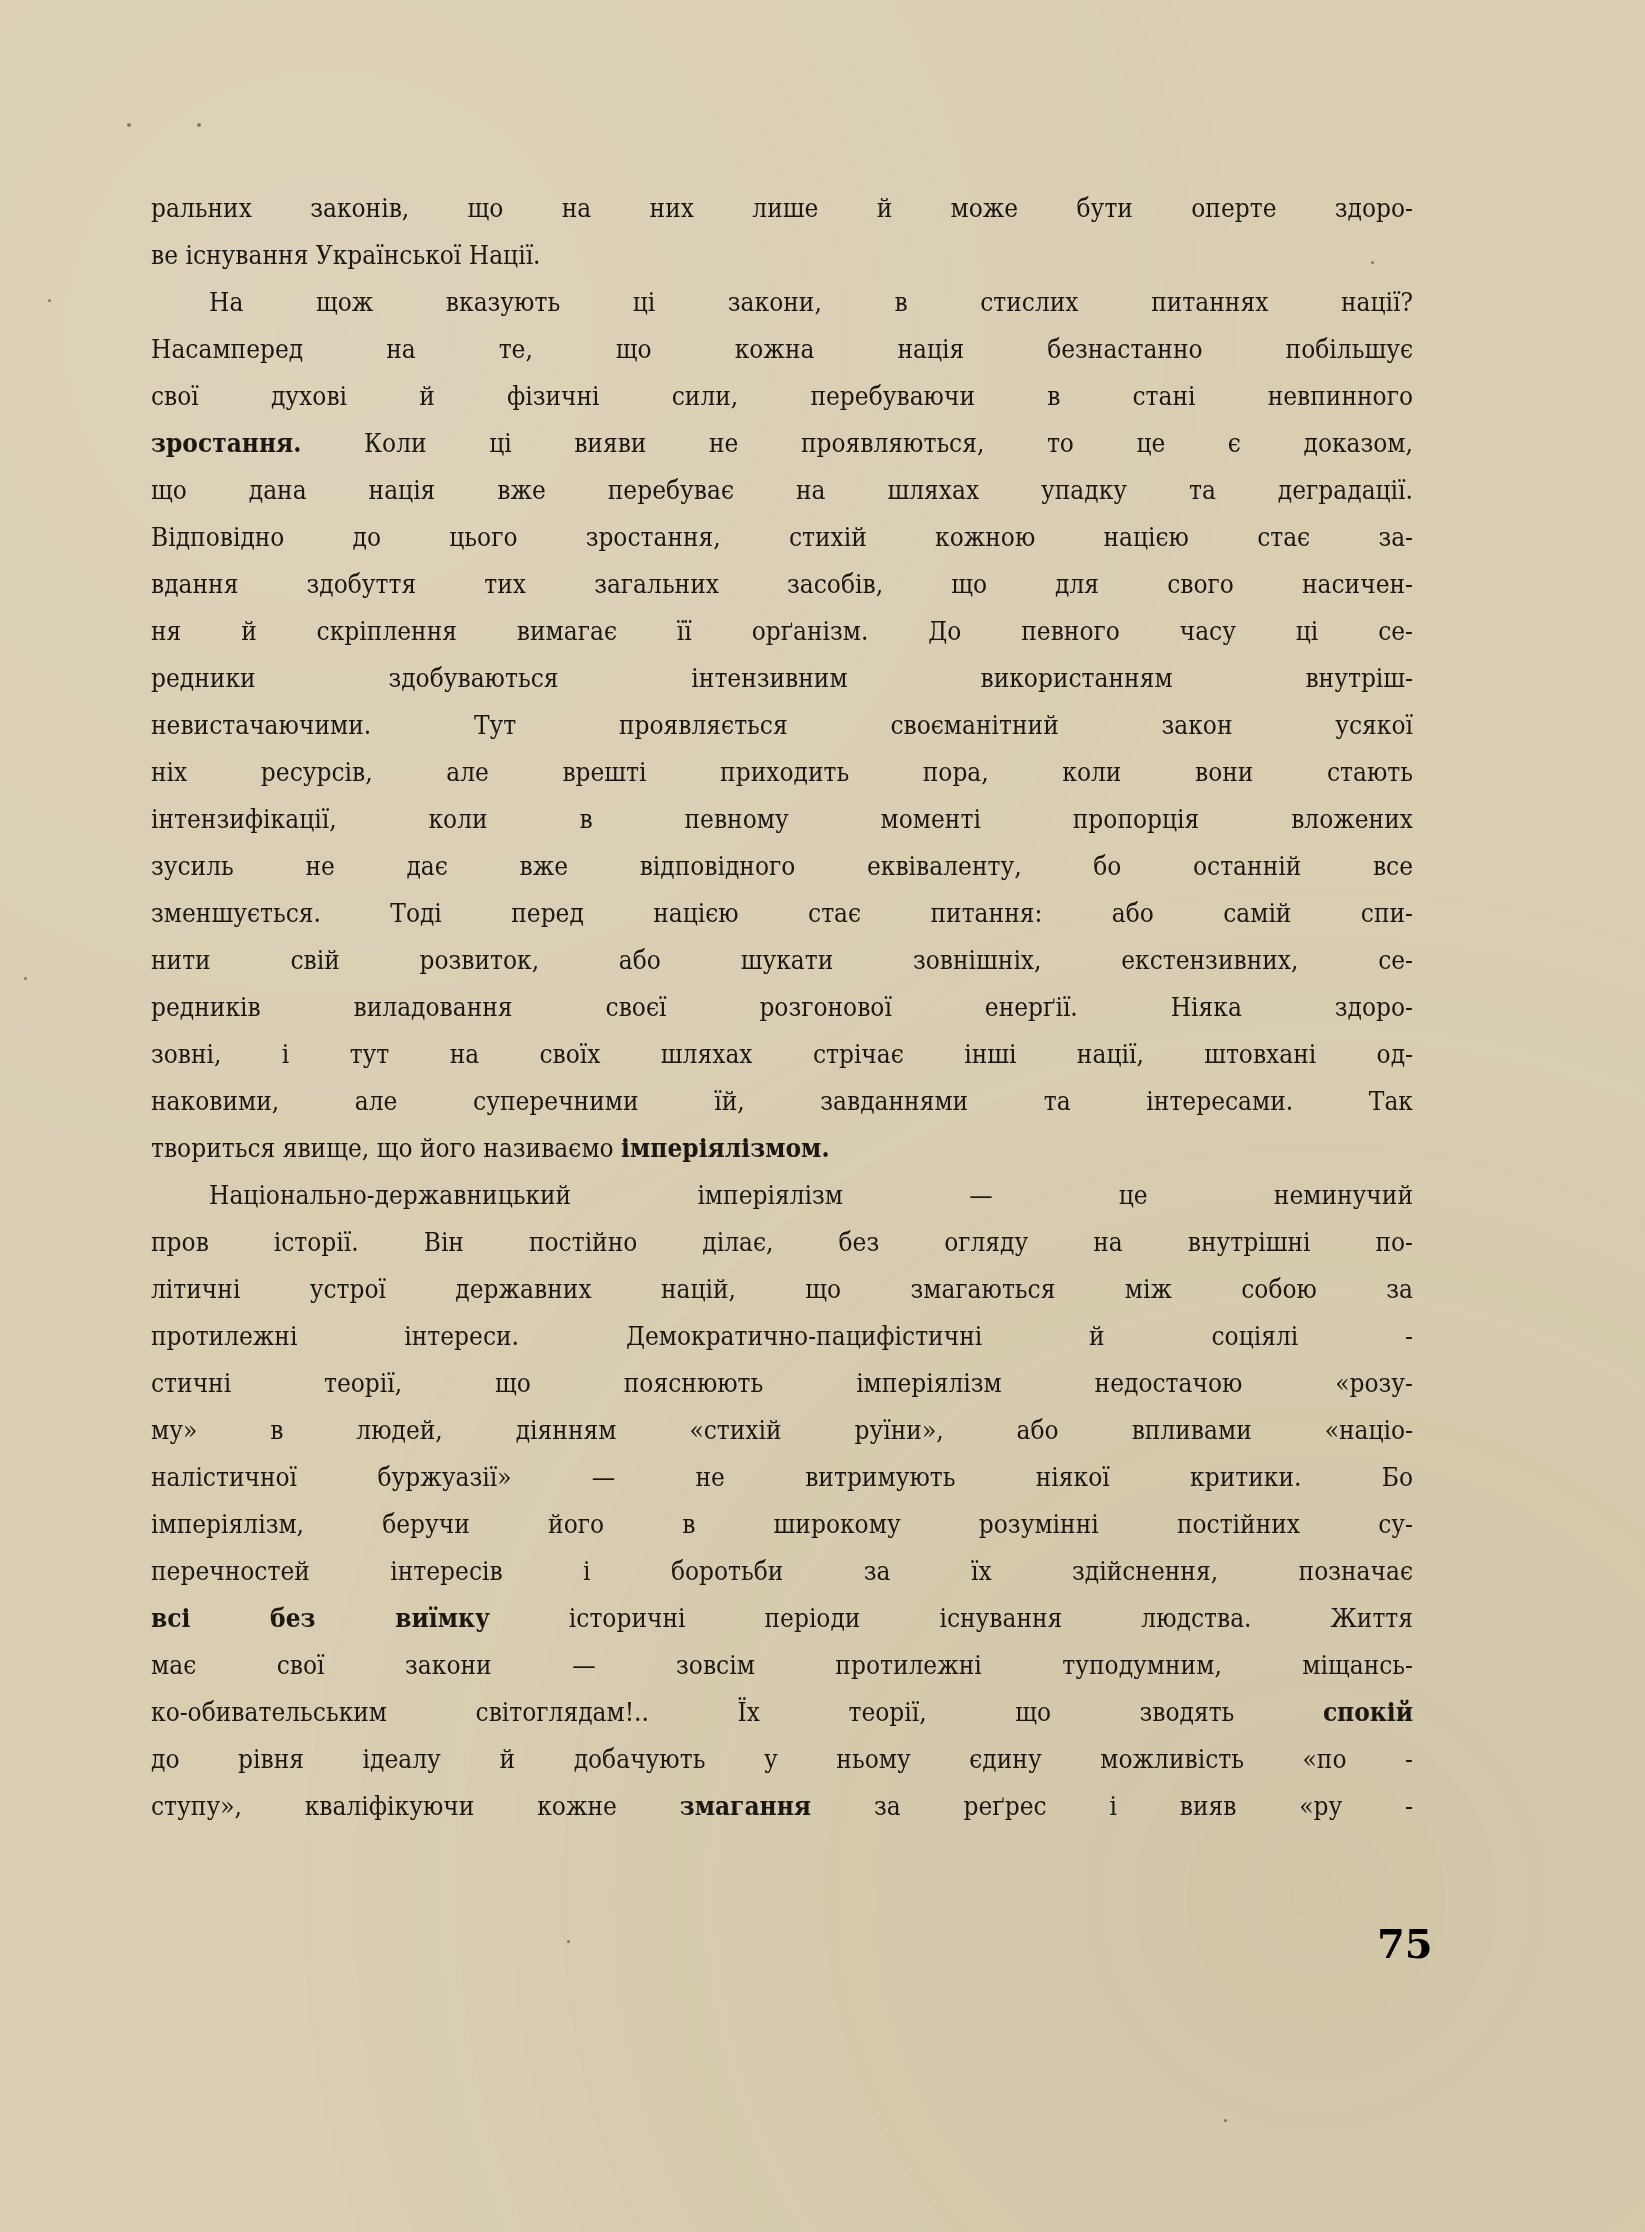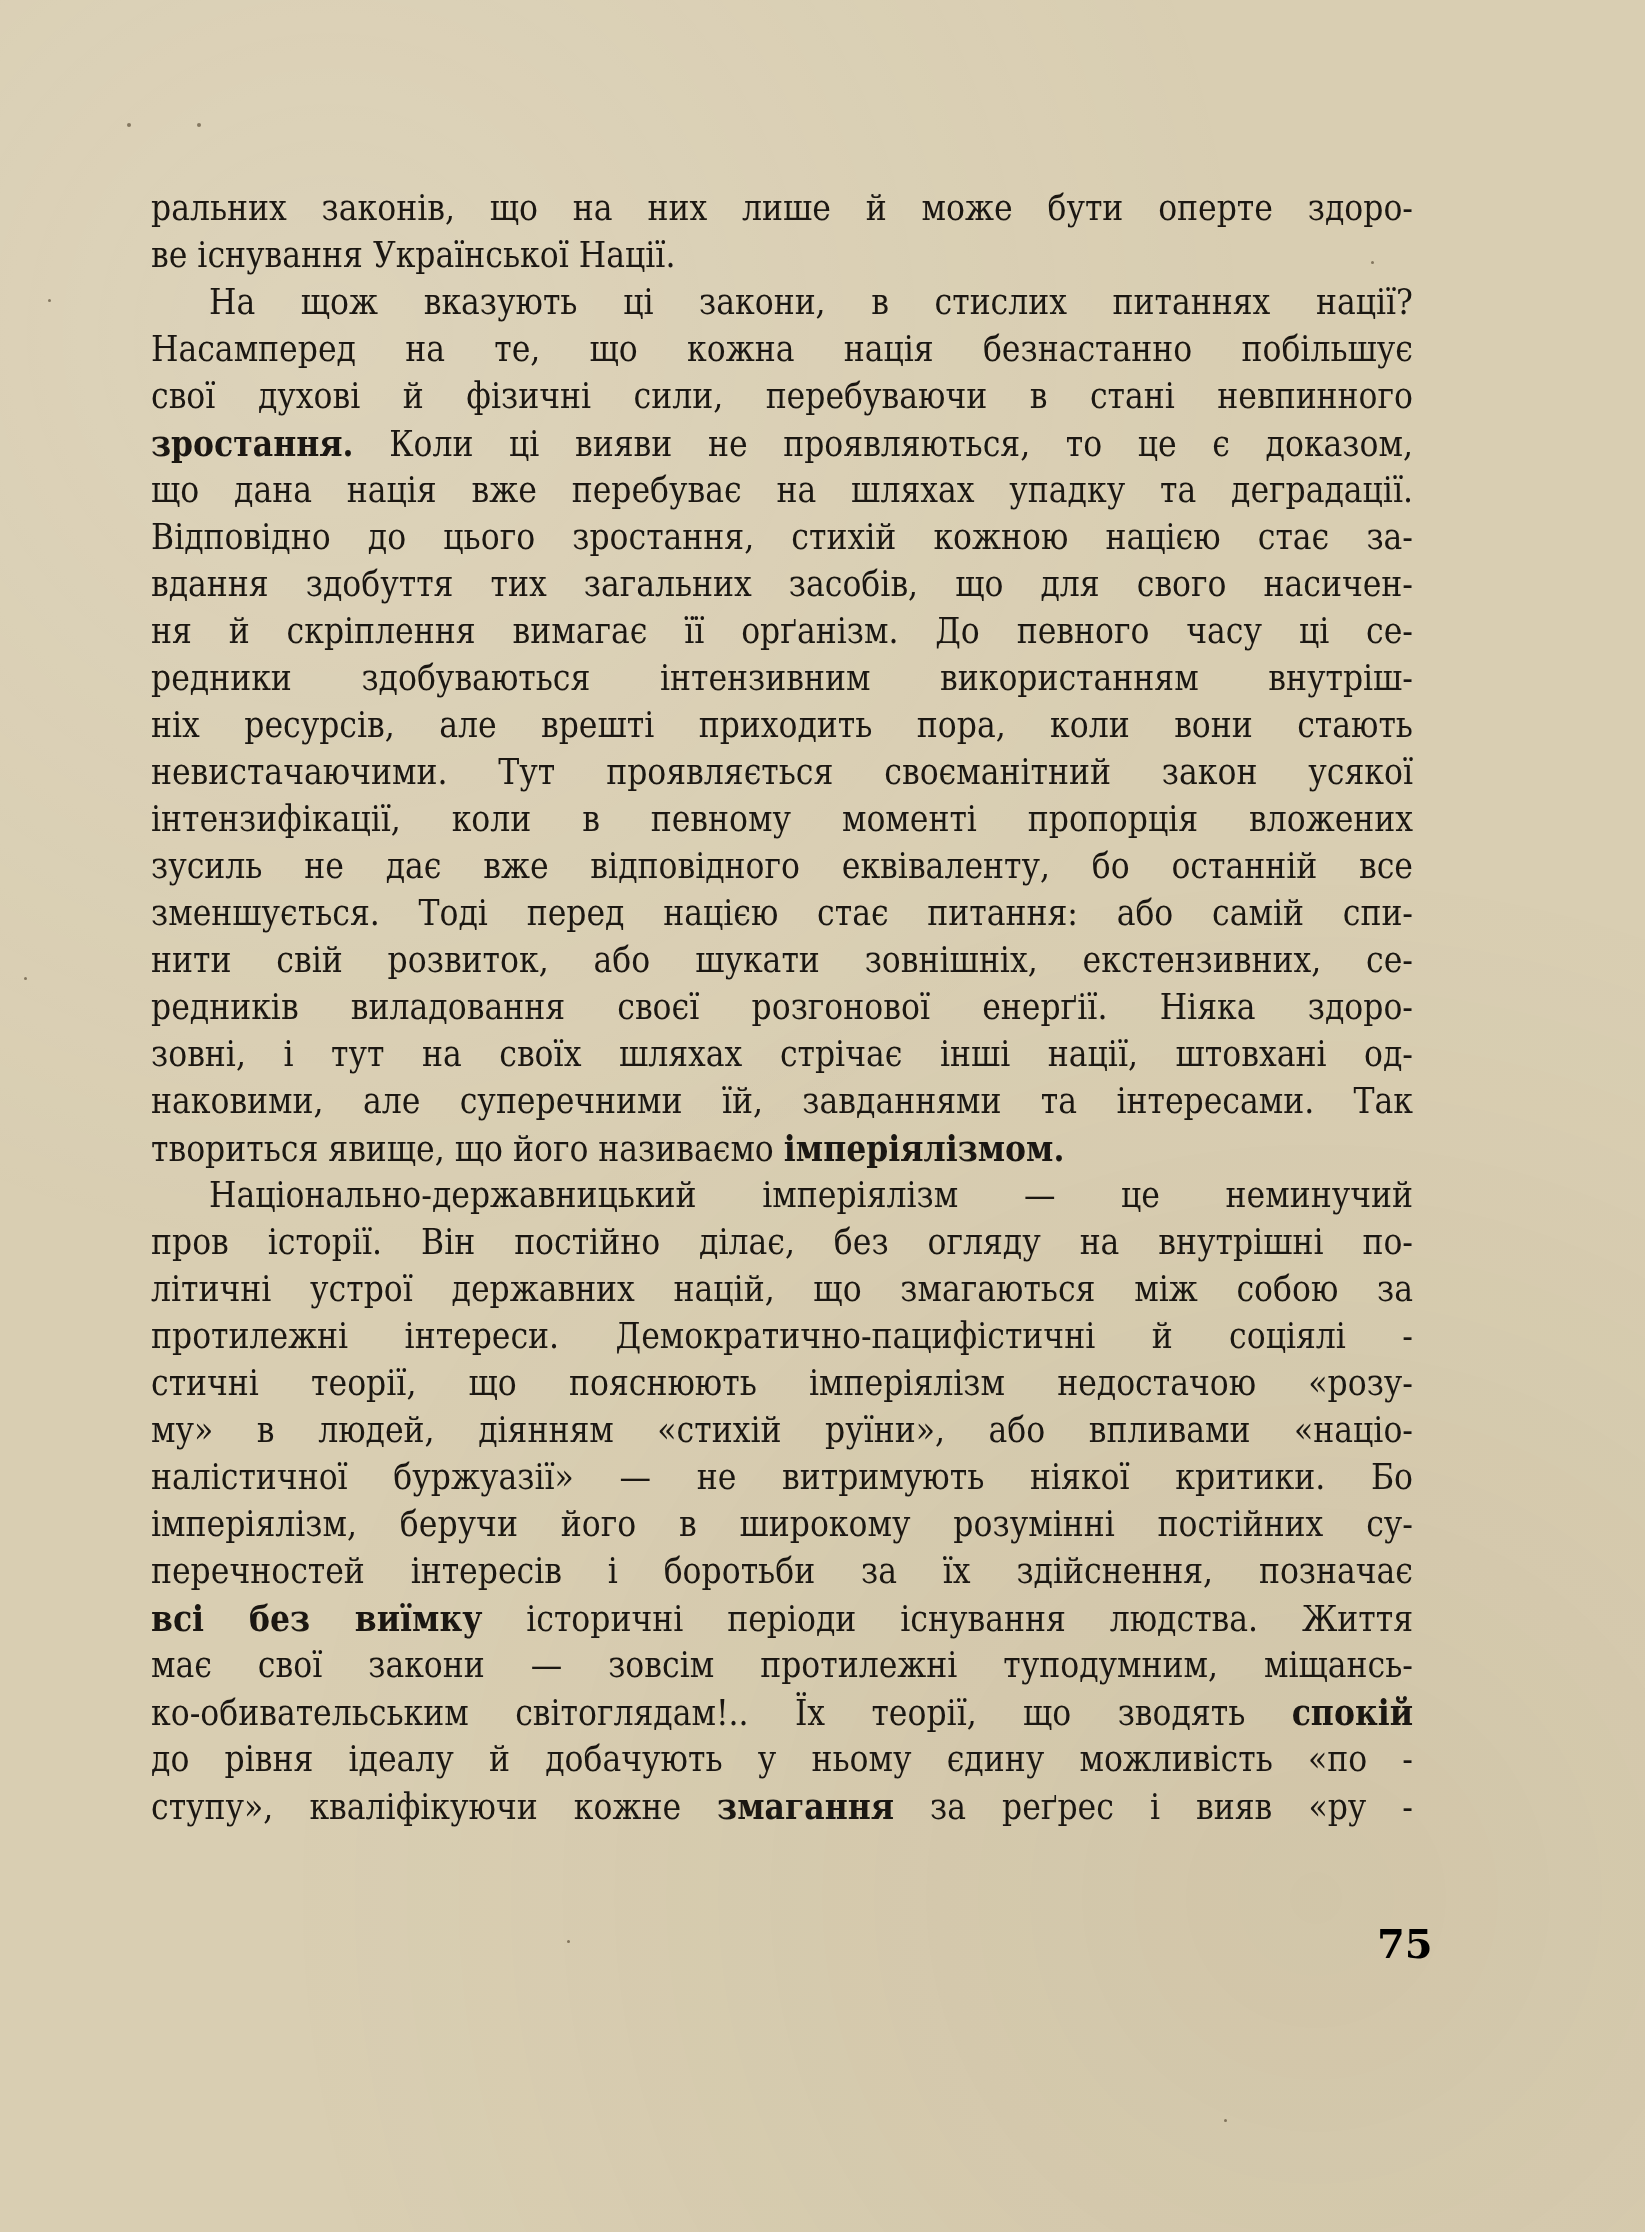--- a/index.html
+++ b/index.html
@@ -20,21 +20,21 @@
   }
   .page {
     position: absolute;
     left: 151px;
     top: 185px;
     width: 1262px;
   }
   .line {
     height: 47px;
     line-height: 47px;
-    font-size: 35px;
+    font-size: 26px;
     white-space: nowrap;
     text-align: justify;
     text-align-last: justify;
     letter-spacing: 0px;
     word-spacing: 0px;
     font-stretch: condensed;
     transform-origin: left center;
   }
   .line.last {
     text-align-last: left;
@@ -74,22 +74,22 @@
     <div>
       <div class="line indent" style="text-align: justify; text-align-last: justify; display: block; width: 1262px;"><span>На щож вказують ці закони, в стислих питаннях нації?</span></div>
       <div class="line" style="text-align: justify; text-align-last: justify; display: block; width: 1262px;"><span>Насамперед на те, що кожна нація безнастанно побільшує</span></div>
       <div class="line" style="text-align: justify; text-align-last: justify; display: block; width: 1262px;"><span>свої духові й фізичні сили, перебуваючи в стані невпинного</span></div>
       <div class="line" style="text-align: justify; text-align-last: justify; display: block; width: 1262px;"><span class="b">зростання.</span><span> Коли ці вияви не проявляються, то це є доказом,</span></div>
       <div class="line" style="text-align: justify; text-align-last: justify; display: block; width: 1262px;"><span>що дана нація вже перебуває на шляхах упадку та деградації.</span></div>
       <div class="line" style="text-align: justify; text-align-last: justify; display: block; width: 1262px;"><span>Відповідно до цього зростання, стихій кожною нацією стає за-</span></div>
       <div class="line" style="text-align: justify; text-align-last: justify; display: block; width: 1262px;"><span>вдання здобуття тих загальних засобів, що для свого насичен-</span></div>
       <div class="line" style="text-align: justify; text-align-last: justify; display: block; width: 1262px;"><span>ня й скріплення вимагає її орґанізм. До певного часу ці се-</span></div>
       <div class="line" style="text-align: justify; text-align-last: justify; display: block; width: 1262px;"><span>редники здобуваються інтензивним використанням внутріш-</span></div>
+      <div class="line" style="text-align: justify; text-align-last: justify; display: block; width: 1262px;"><span>невистачаючими. Тут проявляється своєманітний закон усякої</span></div>
       <div class="line" style="text-align: justify; text-align-last: justify; display: block; width: 1262px;"><span>ніх ресурсів, але врешті приходить пора, коли вони стають</span></div>
-      <div class="line" style="text-align: justify; text-align-last: justify; display: block; width: 1262px;"><span>невистачаючими. Тут проявляється своєманітний закон усякої</span></div>
       <div class="line" style="text-align: justify; text-align-last: justify; display: block; width: 1262px;"><span>інтензифікації, коли в певному моменті пропорція вложених</span></div>
       <div class="line" style="text-align: justify; text-align-last: justify; display: block; width: 1262px;"><span>зусиль не дає вже відповідного еквіваленту, бо останній все</span></div>
       <div class="line" style="text-align: justify; text-align-last: justify; display: block; width: 1262px;"><span>зменшується. Тоді перед нацією стає питання: або самій спи-</span></div>
       <div class="line" style="text-align: justify; text-align-last: justify; display: block; width: 1262px;"><span>нити свій розвиток, або шукати зовнішніх, екстензивних, се-</span></div>
       <div class="line" style="text-align: justify; text-align-last: justify; display: block; width: 1262px;"><span>редників виладовання своєї розгонової енерґії. Ніяка здоро-</span></div>
       <div class="line" style="text-align: justify; text-align-last: justify; display: block; width: 1262px;"><span>зовні, і тут на своїх шляхах стрічає інші нації, штовхані од-</span></div>
       <div class="line" style="text-align: justify; text-align-last: justify; display: block; width: 1262px;"><span>наковими, але суперечними їй, завданнями та інтересами. Так</span></div>
       <div class="line last" style="text-align: left; text-align-last: left; display: block; width: 908px;"><span>твориться явище, що його називаємо </span><span class="b">імперіялізмом.</span></div>
     </div>
     <div>

